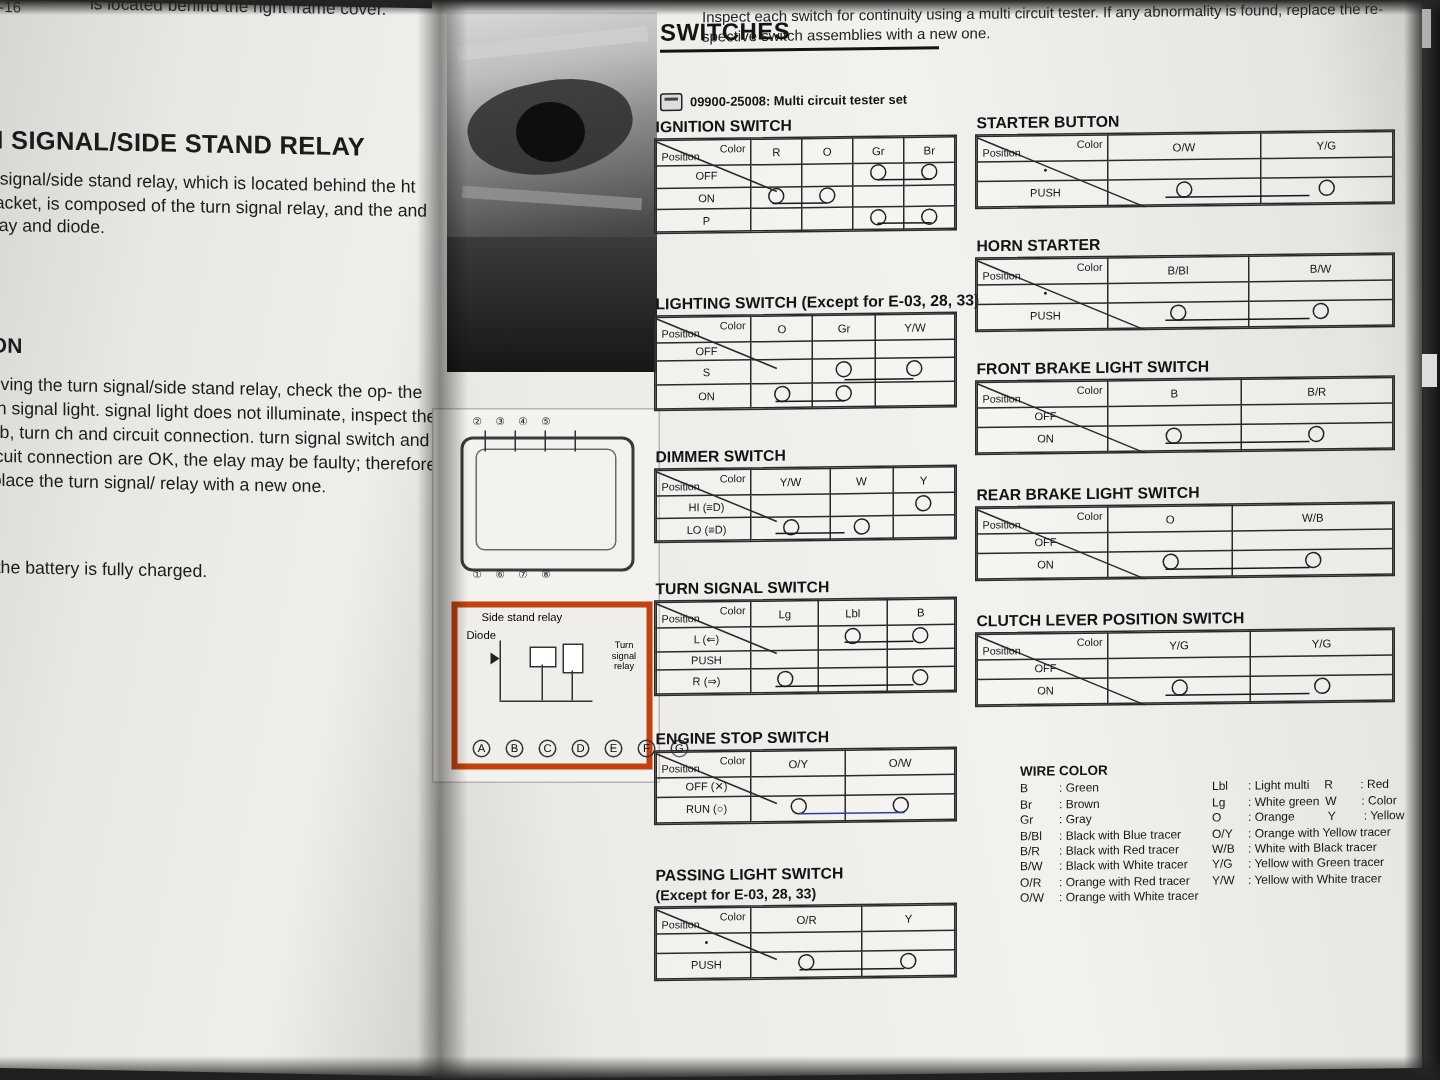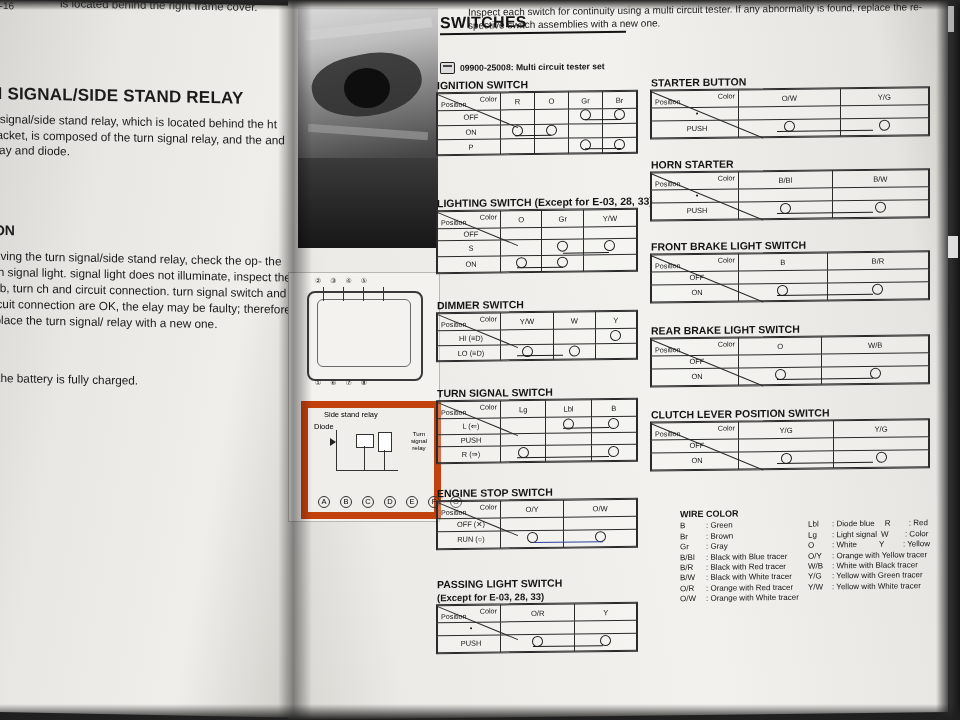--- a/index.html
+++ b/index.html
@@ -51,21 +51,21 @@
   .photo .blob3{position:absolute;left:0px;top:150px;width:150px;height:96px;background:linear-gradient(180deg,#3b3b3b,#141414);}
   .photo .bar{position:absolute;left:6px;top:16px;width:128px;height:10px;background:#cfcfcf;transform:rotate(-6deg);opacity:.8;}
   .photo .bar2{position:absolute;left:10px;top:120px;width:120px;height:8px;background:#9a9a9a;transform:rotate(4deg);opacity:.7;}
 
   
   .diagram{position:absolute;left:288px;top:272px;width:150px;height:248px;background:#f3f2ee;border:1px solid #b9b7b2;}
   .diagram .inner{position:absolute;left:18px;top:18px;width:112px;height:86px;border:2px solid #3a3a3a;border-radius:8px;}
   .diagram .inner2{position:absolute;left:28px;top:26px;width:92px;height:66px;border:1px solid #6b6b6b;border-radius:6px;}
   .diagram .pinrow{position:absolute;display:flex;gap:9px;font-size:7px;color:#222;}
   .diagram .lead{position:absolute;background:#333;}
-  .sidestand{position:absolute;left:12px;top:128px;width:126px;height:104px;border:7px solid #c2410c;background:#efeeea;}
+  .sidestand{position:absolute;left:12px;top:128px;width:126px;height:104px;border:4px solid #c2410c;background:#efeeea;}
   .sidestand .cap{position:absolute;left:16px;top:2px;font-size:7.5px;}
   .sidestand .cap2{position:absolute;left:6px;top:14px;font-size:7.5px;}
   .sidestand .cap3{position:absolute;right:4px;top:22px;font-size:6.2px;line-height:7px;width:22px;text-align:center;}
   .sidestand .box{position:absolute;left:48px;top:26px;width:16px;height:12px;border:1px solid #333;background:#fff;}
   .sidestand .box2{position:absolute;left:70px;top:24px;width:12px;height:18px;border:1px solid #333;background:#fff;}
   .sidestand .vline{position:absolute;background:#333;width:1px;}
   .sidestand .hline{position:absolute;background:#333;height:1px;}
   .sidestand .arrow{position:absolute;left:22px;top:30px;width:0;height:0;border-left:6px solid #222;border-top:4px solid transparent;border-bottom:4px solid transparent;}
   .ltrs{position:absolute;left:10px;bottom:4px;display:flex;gap:10px;font-size:7.5px;}
   .ltrs span{display:inline-block;width:10px;height:10px;line-height:10px;text-align:center;border:1px solid #333;border-radius:50%;}
@@ -539,23 +539,23 @@
           <div class="row"><span class="k">B</span><span>: Green</span></div>
           <div class="row"><span class="k">Br</span><span>: Brown</span></div>
           <div class="row"><span class="k">Gr</span><span>: Gray</span></div>
           <div class="row"><span class="k">B/Bl</span><span>: Black with Blue tracer</span></div>
           <div class="row"><span class="k">B/R</span><span>: Black with Red tracer</span></div>
           <div class="row"><span class="k">B/W</span><span>: Black with White tracer</span></div>
           <div class="row"><span class="k">O/R</span><span>: Orange with Red tracer</span></div>
           <div class="row"><span class="k">O/W</span><span>: Orange with White tracer</span></div>
         </div>
         <div class="col2">
-          <div class="row"><span class="k2">Lbl</span><span>: Diode blue</span><span style="display:inline-block;width:10px"></span><span class="k2">R</span><span>: Red</span></div>
-          <div class="row"><span class="k2">Lg</span><span>: Light signal</span><span style="display:inline-block;width:4px"></span><span class="k2">W</span><span>: Color</span></div>
-          <div class="row"><span class="k2">O</span><span>: White</span><span style="display:inline-block;width:22px"></span><span class="k2">Y</span><span>: Yellow</span></div>
+          <div class="row"><span class="k2">Lbl</span><span>: Light multi</span><span style="display:inline-block;width:10px"></span><span class="k2">R</span><span>: Red</span></div>
+          <div class="row"><span class="k2">Lg</span><span>: White green</span><span style="display:inline-block;width:4px"></span><span class="k2">W</span><span>: Color</span></div>
+          <div class="row"><span class="k2">O</span><span>: Orange</span><span style="display:inline-block;width:22px"></span><span class="k2">Y</span><span>: Yellow</span></div>
           <div class="row"><span class="k2">O/Y</span><span>: Orange with Yellow tracer</span></div>
           <div class="row"><span class="k2">W/B</span><span>: White with Black tracer</span></div>
           <div class="row"><span class="k2">Y/G</span><span>: Yellow with Green tracer</span></div>
           <div class="row"><span class="k2">Y/W</span><span>: Yellow with White tracer</span></div>
         </div>
       </div>
     </div>
   </div>
 
   <div class="gutter"></div>

